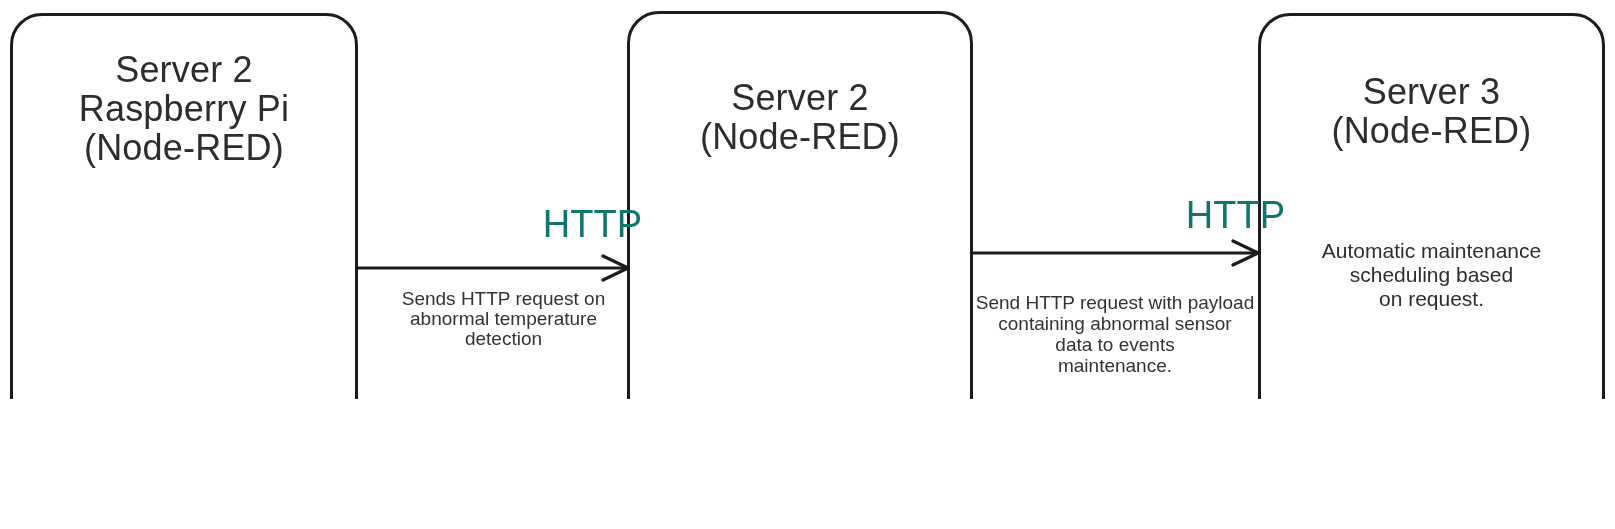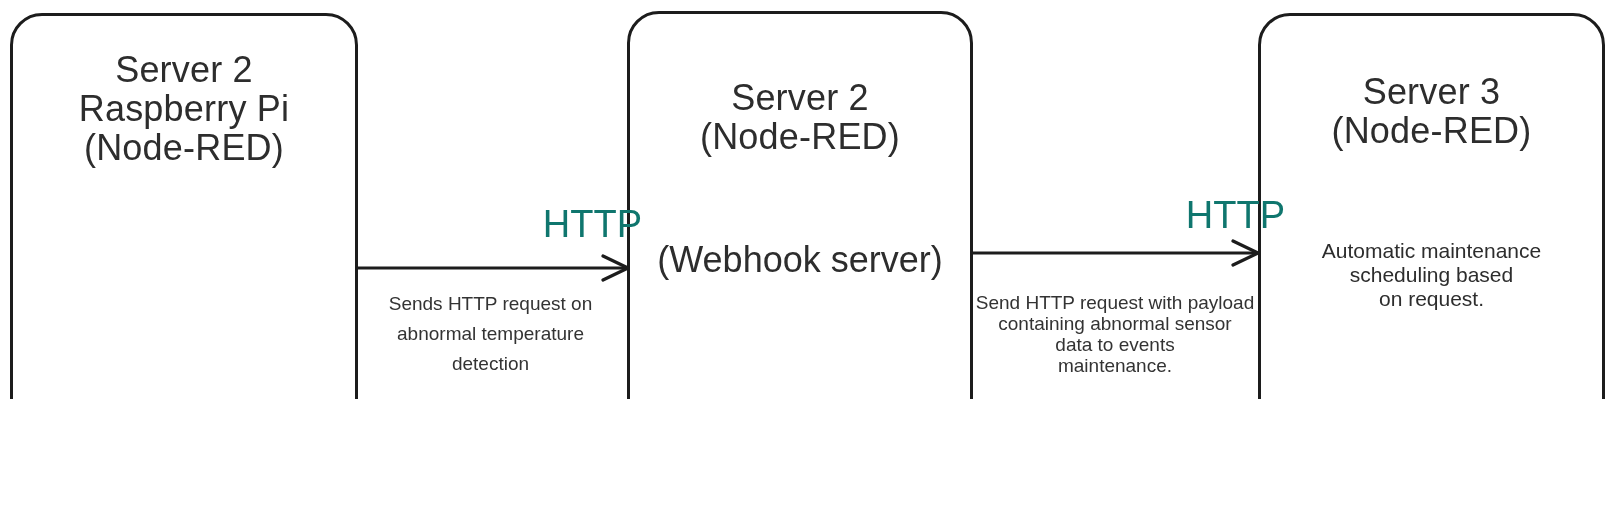--- a/index.html
+++ b/index.html
@@ -96,38 +96,37 @@
   #http-label-1 { left: 373px; top: 203px; width: 269px; }
   #http-label-2 { left: 945px; top: 194px; width: 340px; }
 
   .conn-desc {
     position: absolute;
     text-align: center;
     font-size: 19px;
     white-space: pre-line;
     color: #333333;
   }
-  #conn-desc-1 { left: 351px; top: 289px; width: 279px; line-height: 30px; }
+  #conn-desc-1 { left: 364px; top: 289px; width: 279px; line-height: 20px; }
   #conn-desc-2 { left: 940px; top: 292px; width: 350px; line-height: 21px; }
 </style>
 </head>
 <body>
 
 <div class="canvas">
 
   <div class="node" id="node-left">
     <div class="title">Server 2
 Raspberry Pi
 (Node-RED)</div>
   </div>
 
   <div class="node" id="node-mid">
     <div class="title">Server 2
 (Node-RED)</div>
-    <div class="subtitle">(Webhook server)</div>
   </div>
 
   <div class="node" id="node-right">
     <div class="title">Server 3
 (Node-RED)</div>
     <div class="note">Automatic maintenance
 scheduling based
 on request.</div>
   </div>
 

